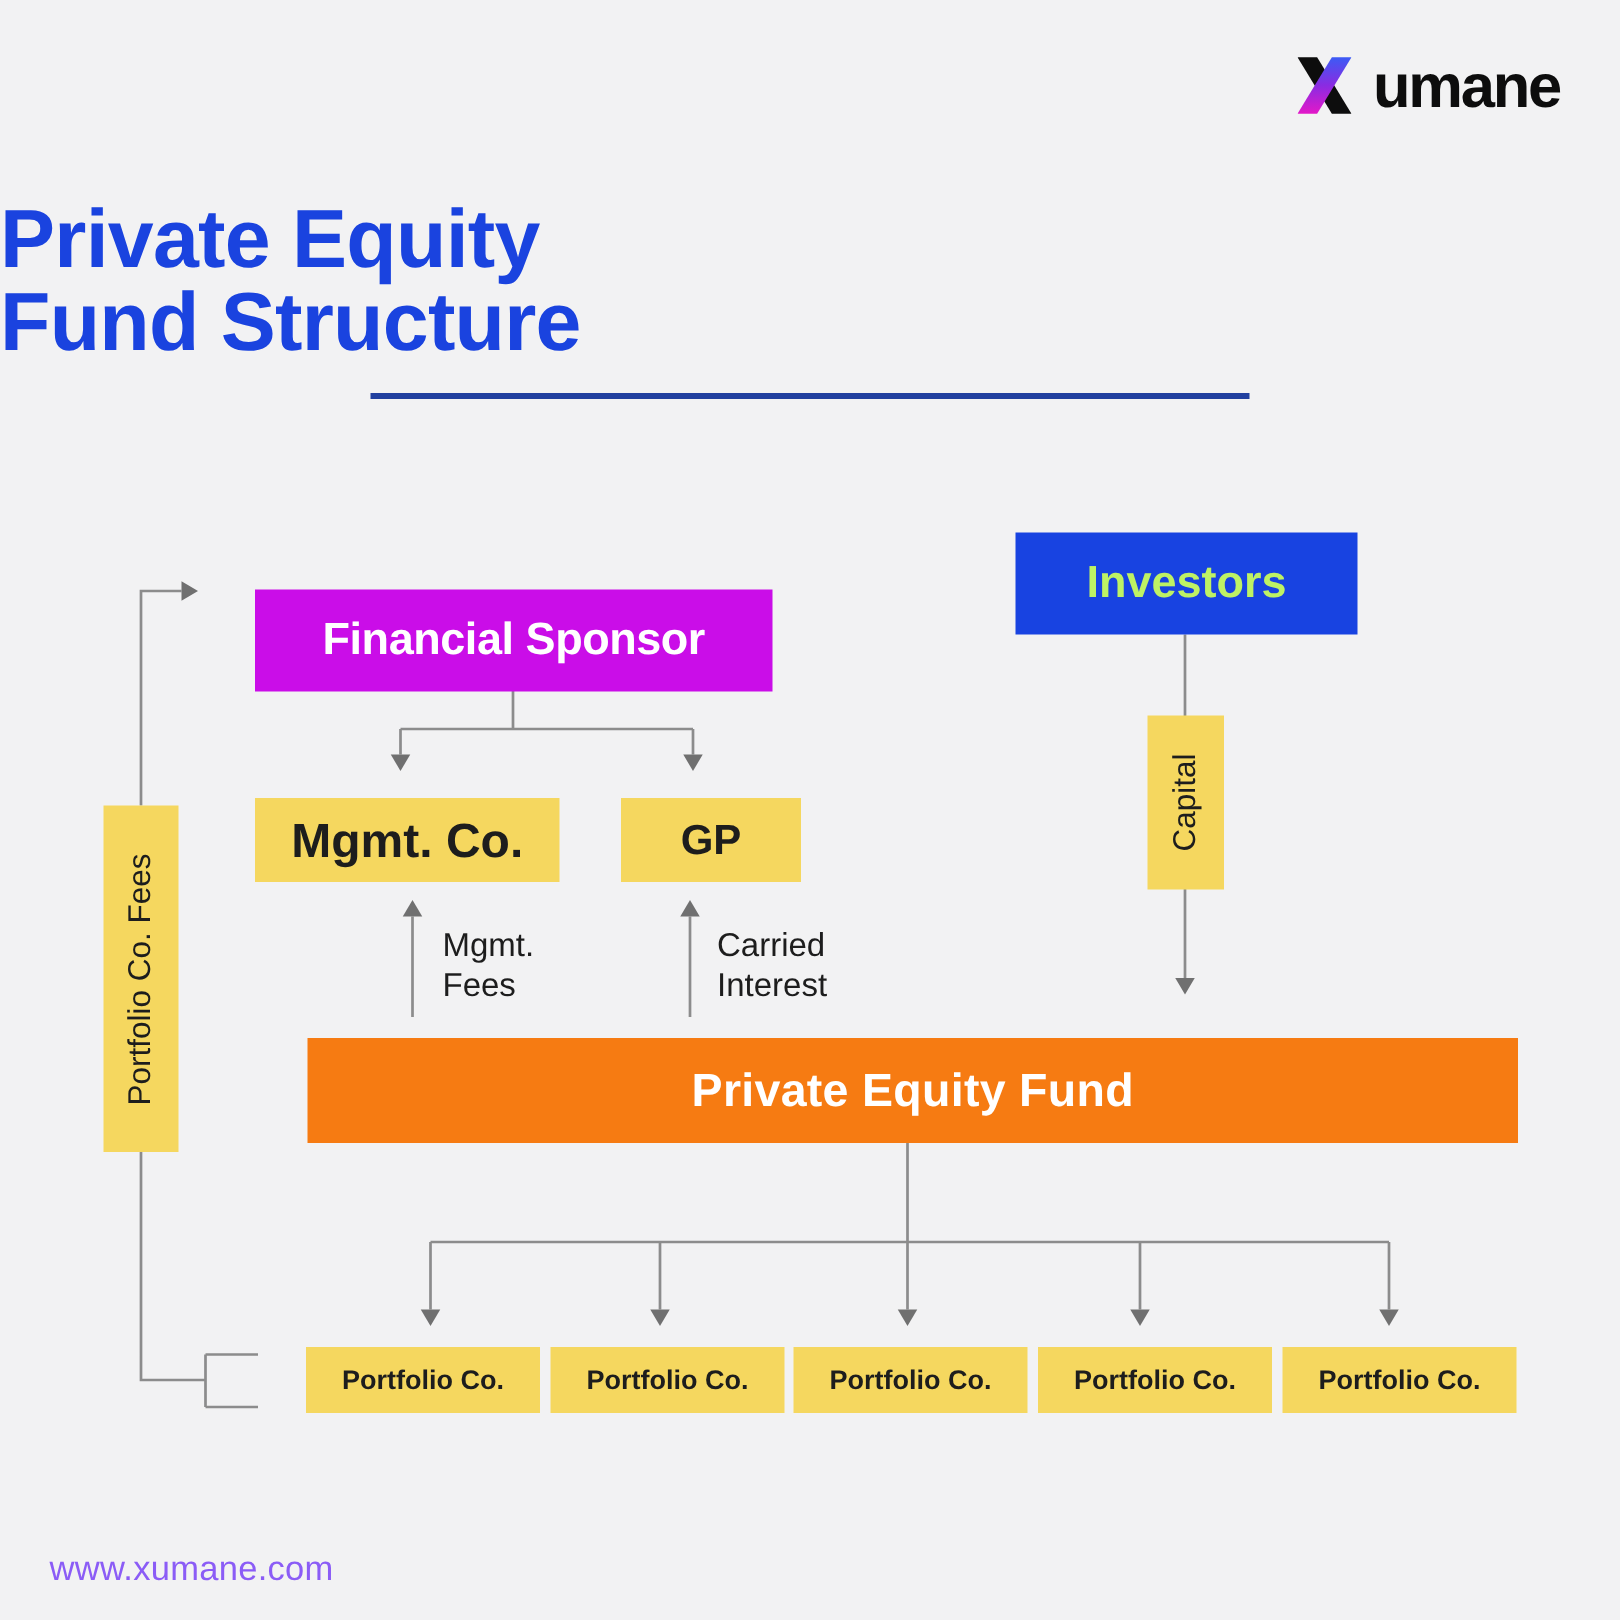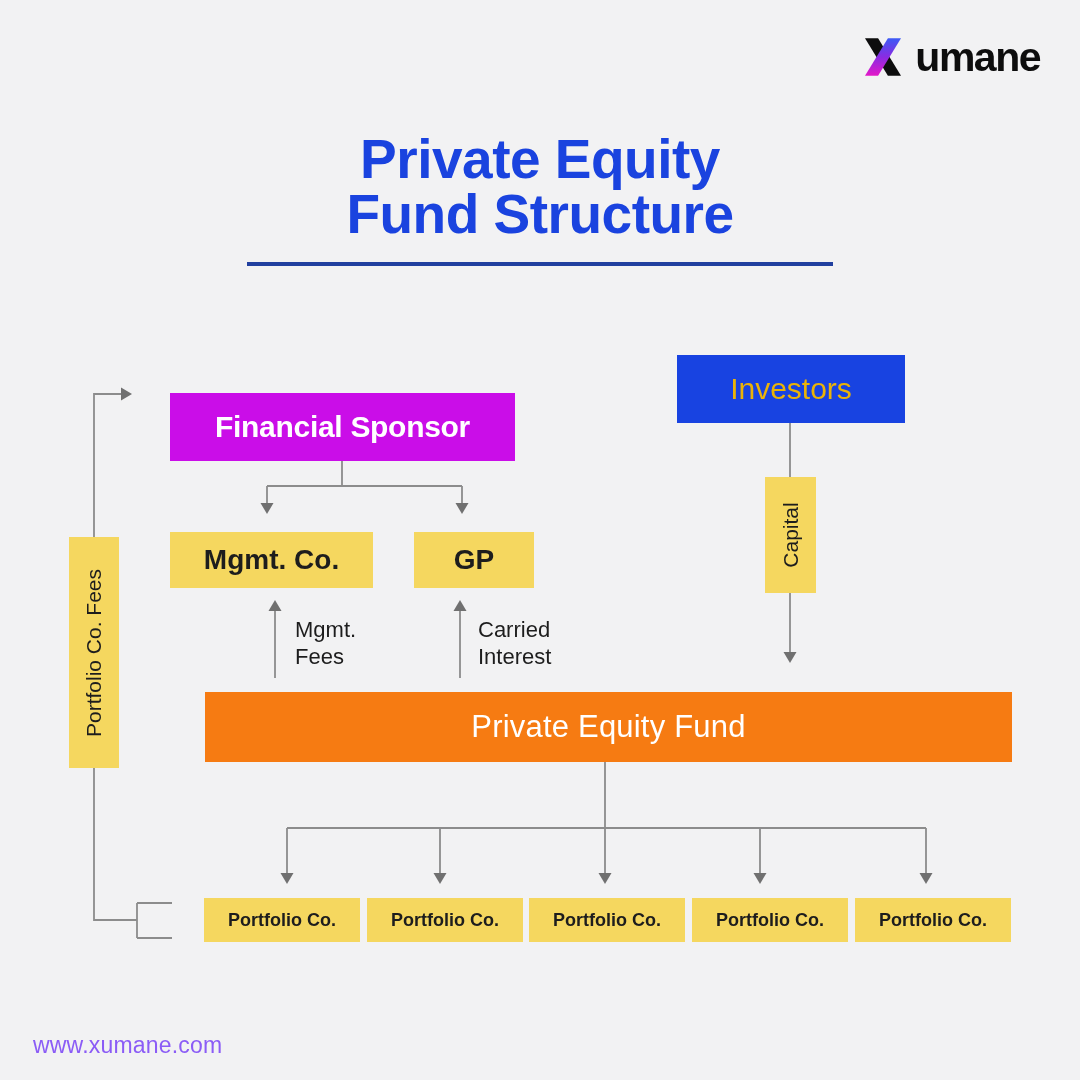--- a/index.html
+++ b/index.html
@@ -11,36 +11,36 @@
   html,body{background:#e8e8ea;}
   body{font-family:"Liberation Sans","DejaVu Sans",sans-serif;}
   .canvas{position:relative;width:1080px;height:1080px;margin:0 auto;background:var(--background);overflow:hidden;}
 
   
   .logo{position:absolute;top:34px;right:40px;display:flex;align-items:center;gap:13px;}
   .logo svg{display:block;}
   .logo .word{font-size:41px;font-weight:800;letter-spacing:-1.5px;color:var(--ink);line-height:1;margin-left:1px;}
 
   
-  .title{position:absolute;left:0;top:132px;width:1080px;text-align:center;
+  .title{position:absolute;left:0;top:132px;width:1080px;text-align:left;
          color:var(--title-blue);font-size:55px;font-weight:800;line-height:1.0;letter-spacing:-0.5px;}
   .title-underline{position:absolute;left:247px;top:262px;width:586px;height:4px;background:var(--underline-navy);}
 
   
   .connectors{position:absolute;left:0;top:0;width:1080px;height:1080px;pointer-events:none;}
   .connectors path{fill:none;stroke:var(--line-gray);stroke-width:1.8px;}
   .connectors polygon{fill:var(--arrow-gray);stroke:none;}
 
   
   .node{position:absolute;display:flex;align-items:center;justify-content:center;text-align:center;}
   .fs{left:170px;top:355px;width:345px;height:68px;background:var(--magenta);color:#fff;font-size:30px;font-weight:800;letter-spacing:-0.3px;margin-top:38px;}
-  .inv{left:677px;top:355px;width:228px;height:68px;background:var(--box-blue);color:#eab308;font-size:30px;font-weight:400;}
-  .mgmt{left:170px;top:532px;width:203px;height:56px;background:var(--yellow);color:var(--text-dark);font-size:28px;font-weight:600;}
+  .inv{left:677px;top:355px;width:228px;height:68px;background:var(--box-blue);color:#bef264;font-size:30px;font-weight:700;}
+  .mgmt{left:170px;top:532px;width:203px;height:56px;background:var(--yellow);color:var(--text-dark);font-size:32px;font-weight:600;}
   .gp{left:414px;top:532px;width:120px;height:56px;background:var(--yellow);color:var(--text-dark);font-size:28px;font-weight:600;}
-  .pef{left:205px;top:692px;width:807px;height:70px;background:var(--orange);color:#fff;font-size:31px;font-weight:400;letter-spacing:0.2px;}
+  .pef{left:205px;top:692px;width:807px;height:70px;background:var(--orange);color:#fff;font-size:31px;font-weight:700;letter-spacing:0.2px;}
   .capital{left:765px;top:477px;width:51px;height:116px;background:var(--yellow);color:var(--text-dark);}
   .pcfees{left:69px;top:537px;width:50px;height:231px;background:var(--yellow);color:var(--text-dark);}
   .vert{transform:rotate(-90deg);white-space:nowrap;font-size:21px;font-weight:500;}
   .pbox{top:898px;width:156px;height:44px;background:var(--yellow);color:var(--text-dark);font-size:18px;font-weight:600;}
   .p1{left:204px;} .p2{left:367px;} .p3{left:529px;} .p4{left:692px;} .p5{left:855px;}
 
   
   .edge-label{position:absolute;color:var(--text-dark);font-size:22px;font-weight:500;line-height:1.22;}
   .lbl-mgmt{left:295px;top:617px;width:80px;}
   .lbl-carried{left:478px;top:617px;width:100px;}

